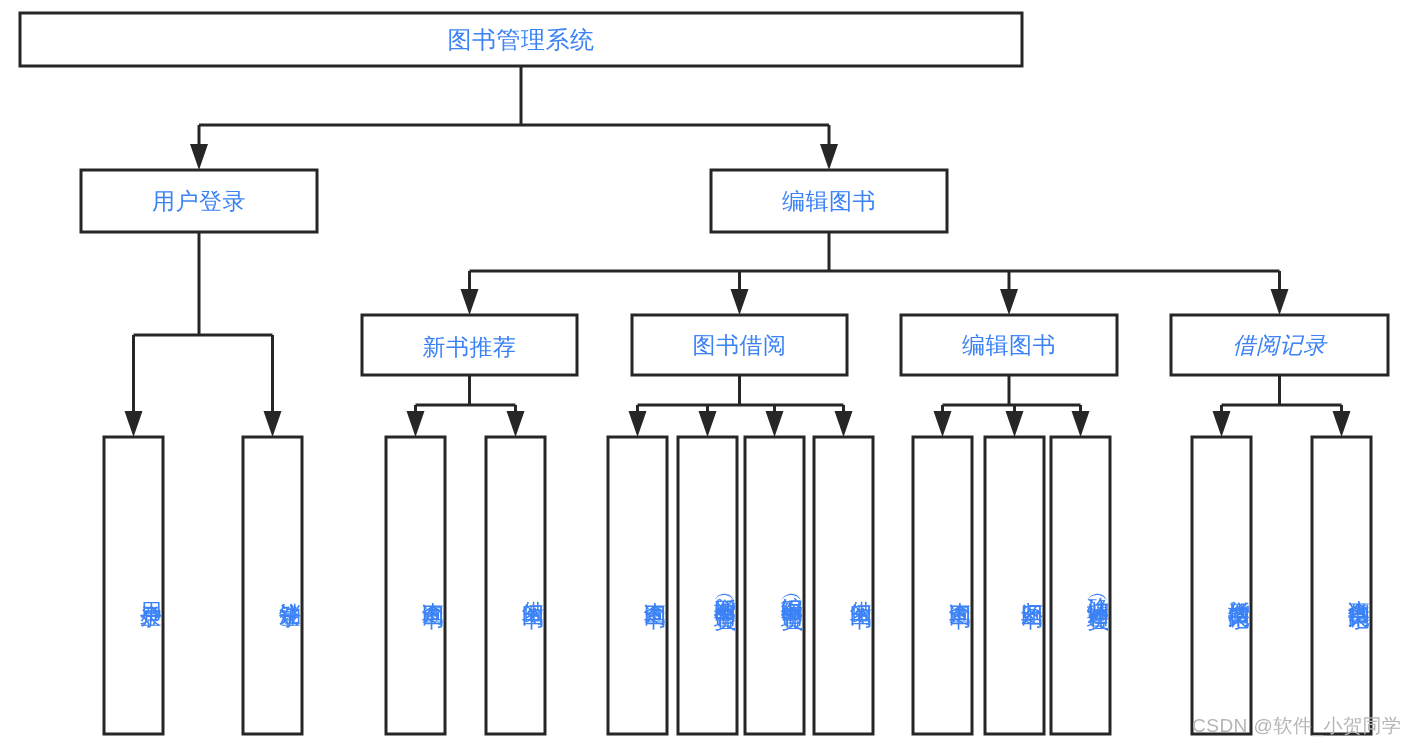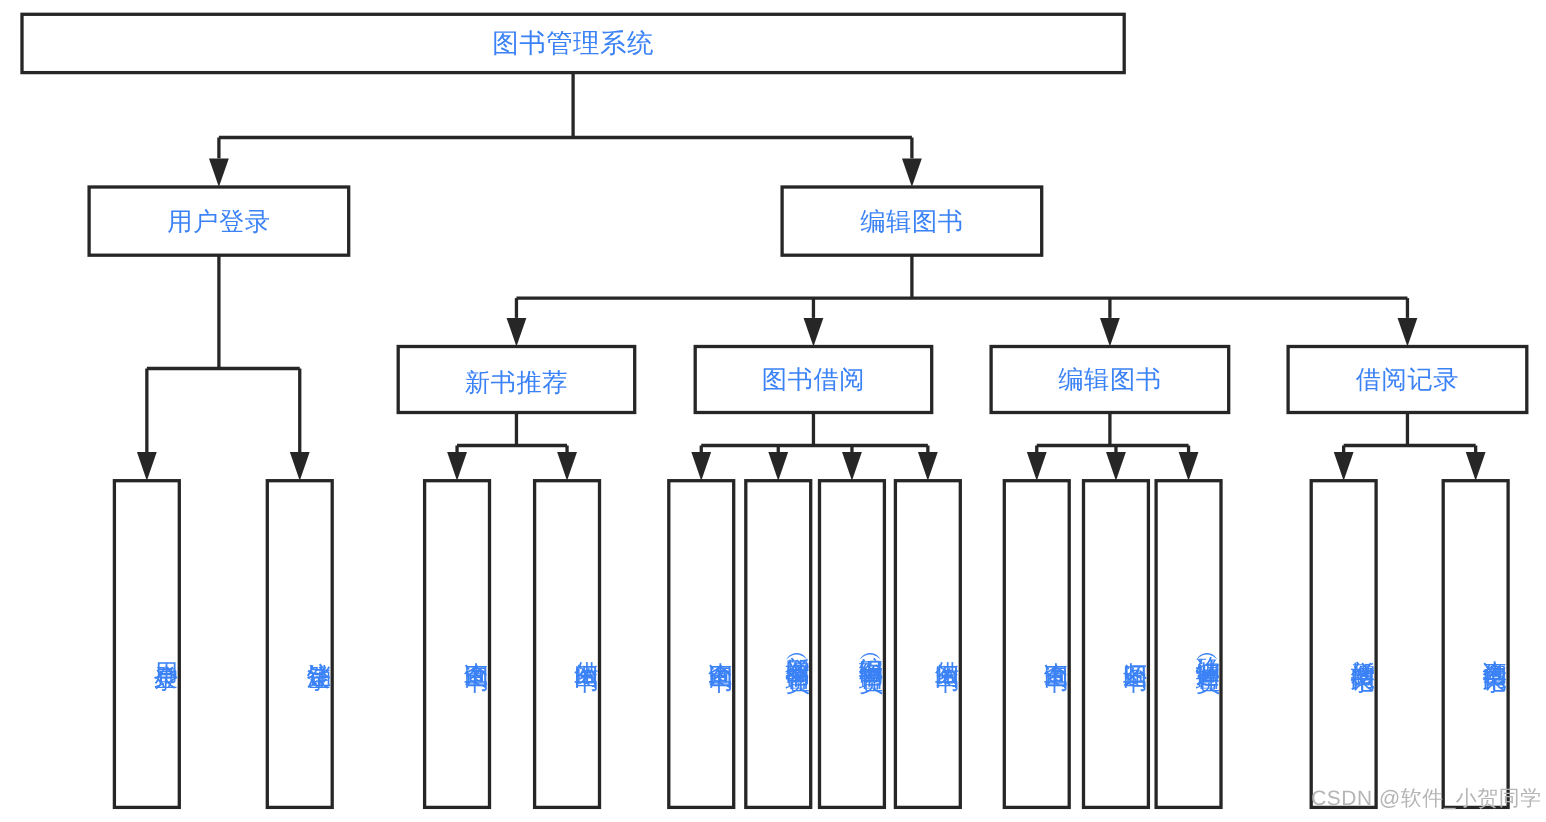--- a/index.html
+++ b/index.html
@@ -164,21 +164,21 @@
       </g>
   </svg>
 
   <div id="labels-layer">
       <div class="node-label horizontal root" style="left: 20px; top: 13px; width: 1002px; height: 53px;">图书管理系统</div>
       <div class="node-label horizontal" style="left: 81px; top: 170px; width: 236px; height: 62px;">用户登录</div>
       <div class="node-label horizontal" style="left: 711px; top: 170px; width: 236px; height: 62px;">编辑图书</div>
       <div class="node-label horizontal" style="left: 362px; top: 315px; width: 215px; height: 64px;">新书推荐</div>
       <div class="node-label horizontal" style="left: 632px; top: 315px; width: 215px; height: 60px;">图书借阅</div>
       <div class="node-label horizontal" style="left: 901px; top: 315px; width: 216px; height: 60px;">编辑图书</div>
-      <div class="node-label horizontal" style="left: 1171px; top: 315px; width: 217px; height: 60px;">借阅记录</div>
+      <div class="node-label horizontal" style="left: 1171px; top: 315px; width: 217px; height: 60px; font-style: italic;">借阅记录</div>
       <div class="node-label vertical" style="left: 104px; top: 437px; width: 59px; height: 297px;">用户登录</div>
       <div class="node-label vertical" style="left: 243px; top: 437px; width: 59px; height: 297px;">注销登录</div>
       <div class="node-label vertical" style="left: 386px; top: 437px; width: 59px; height: 297px;">查询图书</div>
       <div class="node-label vertical" style="left: 486px; top: 437px; width: 59px; height: 297px;">借阅图书</div>
       <div class="node-label vertical" style="left: 608px; top: 437px; width: 59px; height: 297px;">查询图书</div>
       <div class="node-label vertical" style="left: 678px; top: 437px; width: 59px; height: 297px;">新增图书（管理员）</div>
       <div class="node-label vertical" style="left: 745px; top: 437px; width: 59px; height: 297px;">编辑图书（管理员）</div>
       <div class="node-label vertical" style="left: 814px; top: 437px; width: 59px; height: 297px;">借阅图书</div>
       <div class="node-label vertical" style="left: 913px; top: 437px; width: 59px; height: 297px;">查询图书</div>
       <div class="node-label vertical" style="left: 985px; top: 437px; width: 59px; height: 297px;">归还图书</div>

